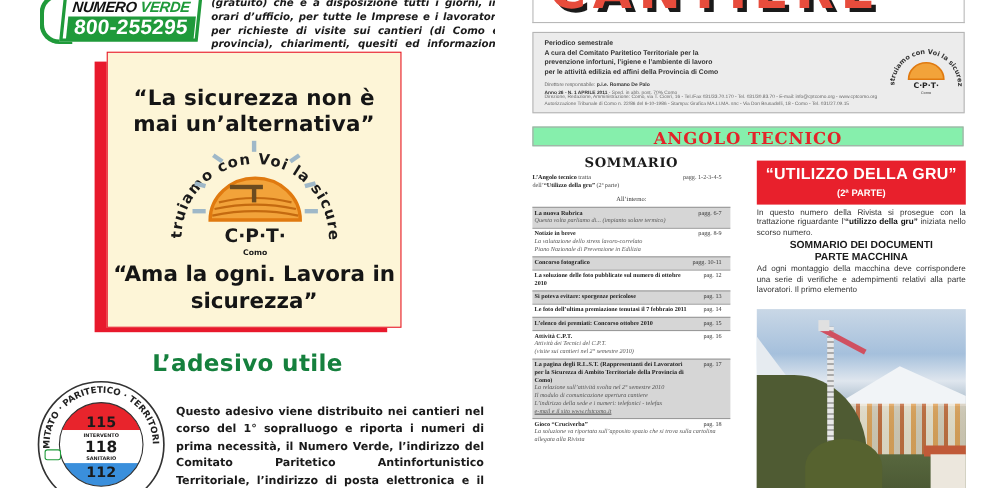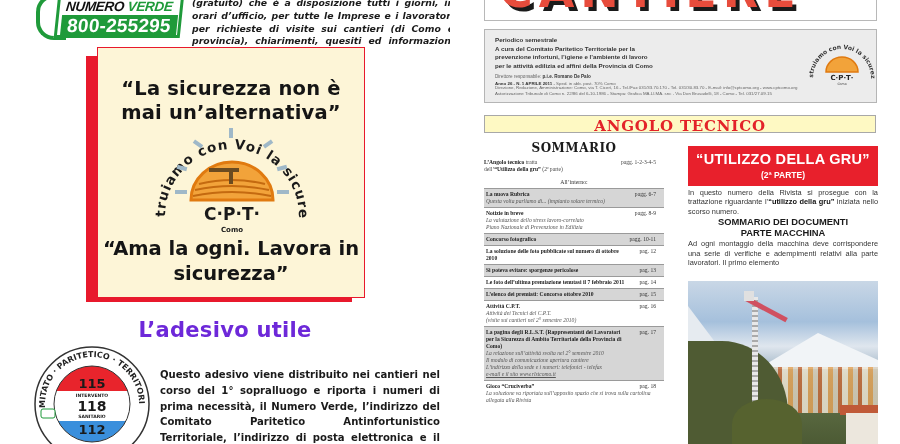--- a/index.html
+++ b/index.html
@@ -19,21 +19,21 @@
 
     .nv-text { position: absolute; left: 192px; top: -3px; width: 262px; font-family: "DejaVu Sans", sans-serif; font-style: italic; font-weight: bold; font-size: 9.3px; line-height: 12.8px; color: #1a1a1a; text-align: justify; }
 
     .slogan-shadow { position: absolute; left: 86px; top: 56px; width: 266px; height: 246px; background: #e8192c; }
     .slogan-box { position: absolute; left: 97px; top: 47px; width: 268px; height: 251px; background: #fdf5d7; border: 1px solid #e8192c; }
     .slogan-line1 { position: absolute; left: 0; top: 8px; width: 100%; text-align: center; font-family: "DejaVu Sans", sans-serif; font-weight: bold; font-size: 19.5px; line-height: 24px; color: #151515; letter-spacing: 0.2px; margin-top: 21px; }
     .slogan-line2 { position: absolute; left: 0; top: 188px; width: 100%; text-align: center; font-family: "DejaVu Sans", sans-serif; font-weight: bold; font-size: 19.5px; line-height: 25px; color: #151515; }
 
     .cpt-logo-big { position: absolute; left: 49px; top: 60px; width: 170px; height: 132px; }
 
-    .adesivo-title { position: absolute; left: 0; top: 318px; width: 450px; text-align: center; font-family: "DejaVu Sans", sans-serif; font-weight: bold; font-size: 21px; color: #6d28d9; letter-spacing: 0.3px; }
+    .adesivo-title { position: absolute; left: 0; top: 318px; width: 450px; text-align: center; font-family: "DejaVu Sans", sans-serif; font-weight: bold; font-size: 21px; color: #15803d; letter-spacing: 0.3px; }
 
     .sticker { position: absolute; left: 33px; top: 345px; width: 118px; height: 118px; }
 
     .adesivo-text { position: absolute; left: 160px; top: 367px; width: 280px; font-family: "DejaVu Sans", sans-serif; font-weight: bold; font-size: 10.1px; line-height: 15.8px; color: #1a1a1a; text-align: justify; }
 
     
     .right-page { position: absolute; left: 460px; top: 0; width: 440px; height: 444px; background: #fff; }
 
     .masthead { position: absolute; left: 24px; top: -6px; width: 393px; height: 27px; border: 1px solid #b8b8b8; border-top: none; background: #fff; overflow: hidden; }
     .masthead-title { position: absolute; left: 14px; top: -26px; font-family: "DejaVu Sans", sans-serif; font-weight: 900; font-size: 46px; color: #e74c3c; letter-spacing: 6px; text-shadow: 4px 4px 0 #1a1a1a; line-height: 46px; }
@@ -41,21 +41,21 @@
     .colophon { position: absolute; left: 24px; top: 29px; width: 393px; height: 74px; background: #ececec; border: 1px solid #b5b5b5; }
     .colophon-text { position: absolute; left: 10px; top: 6px; width: 300px; font-family: "Liberation Sans", sans-serif; }
     .col-lead { font-size: 6.2px; font-weight: bold; line-height: 8.6px; color: #333; }
     .col-director { font-size: 4.6px; line-height: 7px; color: #666; margin-top: 3px; }
     .col-director b { color: #333; }
     .col-issue { font-size: 4.4px; line-height: 7px; color: #666; }
     .col-issue b { color: #333; }
     .col-footer { position: absolute; left: 10px; top: 55px; width: 376px; font-family: "Liberation Sans", sans-serif; font-size: 4.4px; line-height: 6.2px; color: #666; }
     .cpt-logo-small { position: absolute; left: 322px; top: 4px; width: 70px; height: 52px; }
 
-    .angolo-bar { position: absolute; left: 24px; top: 115px; width: 392px; height: 18px; background: #fef9c3; border: 1px solid #a8a8a8; text-align: center; }
+    .angolo-bar { position: absolute; left: 24px; top: 115px; width: 392px; height: 18px; background: #86efac; border: 1px solid #a8a8a8; text-align: center; }
     .angolo-title { font-family: "DejaVu Serif", serif; font-weight: bold; font-size: 15px; line-height: 17px; color: #e32329; letter-spacing: 0.8px; }
 
     .toc { position: absolute; left: 24px; top: 140px; width: 180px; font-family: "Liberation Serif", serif; }
     .toc-heading { text-align: center; font-family: "DejaVu Serif", serif; font-weight: bold; font-size: 12px; line-height: 16px; color: #1a1a1a; letter-spacing: 0.5px; }
     .toc-lead { position: relative; margin-top: 3px; font-size: 5.6px; line-height: 7.2px; color: #444; }
     .toc-lead b { color: #222; }
     .toc-page { position: absolute; right: 8px; top: 0; font-size: 5.6px; color: #444; }
     .toc-interno { text-align: center; font-size: 5.8px; line-height: 8px; margin: 5px 0 2px; color: #333; }
     .toc-item { position: relative; padding: 2px 2px 2px 2px; border-top: 1px solid #9a9a9a; font-size: 5.6px; line-height: 7px; color: #333; }
     .toc-item.shaded { background: #d6d6d6; }

